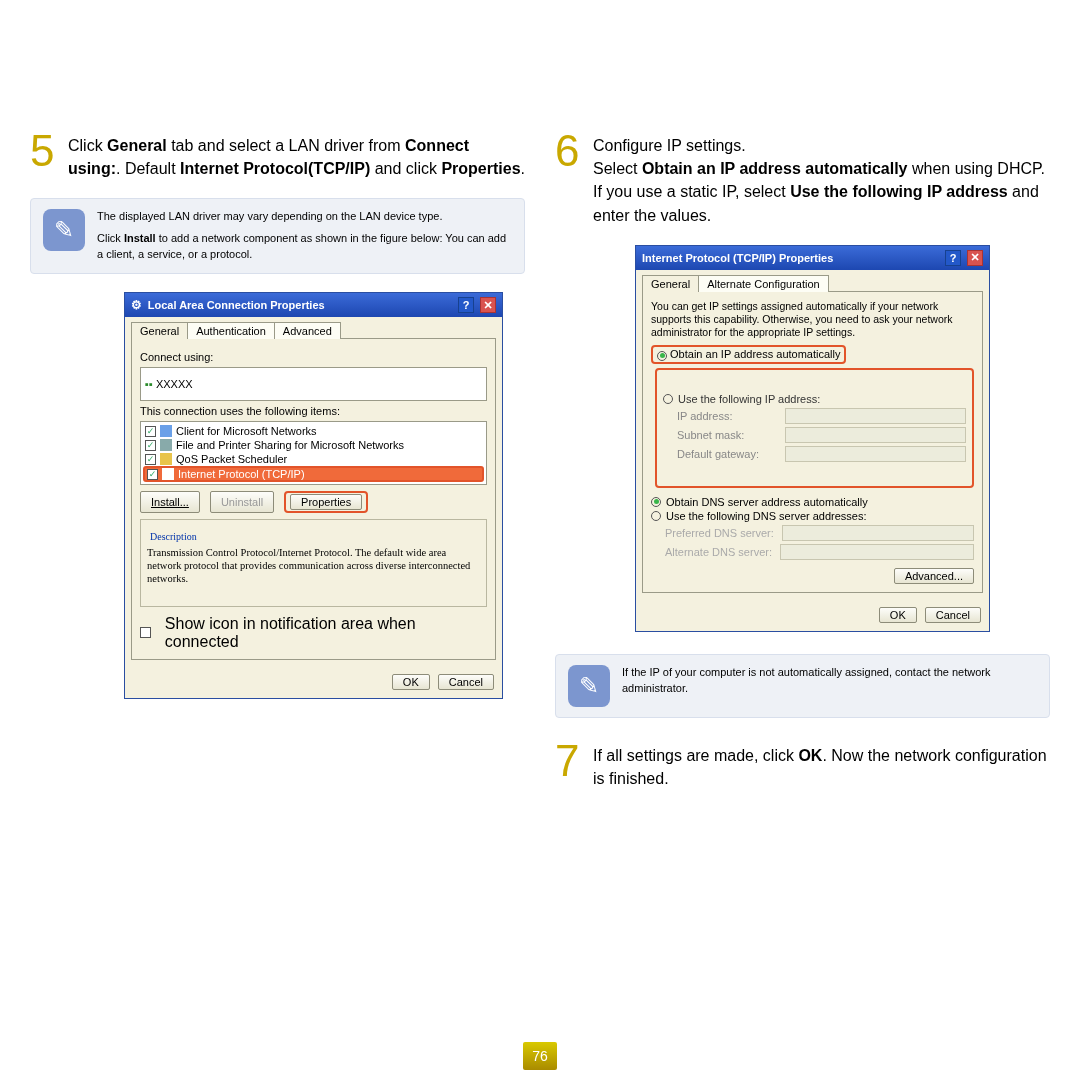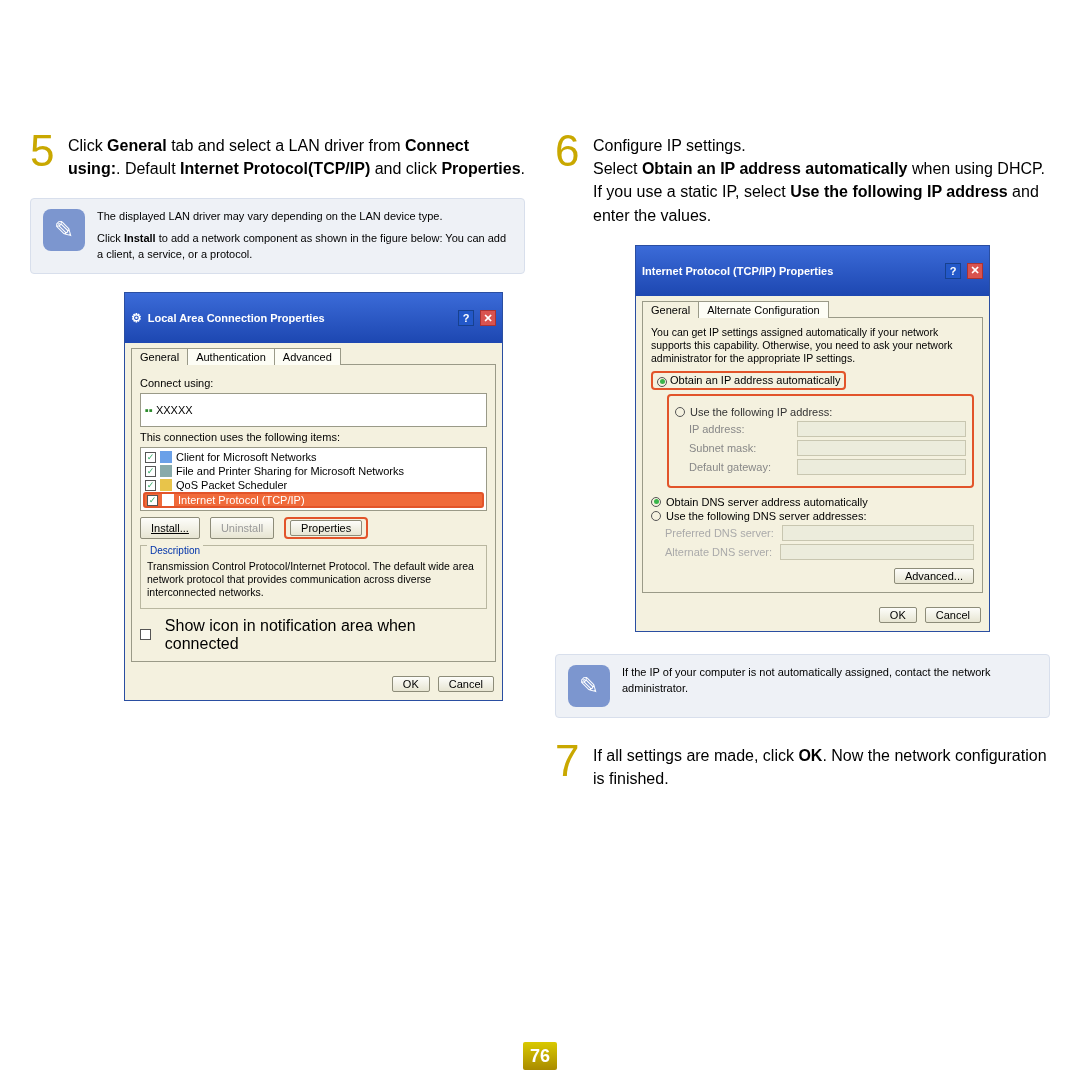--- a/index.html
+++ b/index.html
@@ -29,21 +29,21 @@
   }
   .note-txt { font-size: 11px; line-height: 1.45; }
 
   .dialog {
     border: 1px solid #2a4ea1; background: #f4f1df; font-size: 11px;
     margin-left: 94px; margin-right: 22px;
   }
   .dialog.tcpip { margin-left: 80px; margin-right: 60px; }
   .titlebar {
     background: linear-gradient(#3b6bd8, #1d47b1);
-    color: #fff; font-weight: bold; padding: 17px 6px; display: flex; align-items: center; gap: 6px;
+    color: #fff; font-weight: bold; padding: 4px 6px; display: flex; align-items: center; gap: 6px;
   }
   .titlebar .spacer { flex: 1; }
   .titlebar .tb-btn {
     width: 16px; height: 16px; background: #d9534f; color:#fff; font-size:11px;
     display:flex; align-items:center; justify-content:center; border:1px solid #a33;
   }
   .titlebar .tb-help { background:#2358c9; border:1px solid #17418f; }
   .titlebar .network-icon { font-size: 12px; }
 
   .tabs { display: flex; gap: 0; padding: 4px 6px 0 6px; }
@@ -61,42 +61,42 @@
     background: linear-gradient(#fdfdfa,#e7e5d2); border:1px solid #8d8c79;
     padding: 1px 10px; font-size: 11px; border-radius: 2px;
   }
   .btn.disabled { color:#999; }
   .list-box { background:#fff; border:1px solid #9a9a88; padding:2px; }
   .li-item { display:flex; align-items:center; gap:4px; padding:1px 2px; font-size:11px; }
   .li-item.selected { background:#f06a3a; color:#fff; border:2px solid #e2542a; border-radius:3px; padding:0 2px; }
   .chk { width:11px; height:11px; border:1px solid #555; background:#fff; display:inline-flex; align-items:center; justify-content:center; font-size:9px; color:#3a6; }
   .mini-icon { width:12px; height:12px; display:inline-block; }
   .row-btns { display:flex; gap:10px; margin-top:6px; }
-  .desc-group { border:1px solid #b9b7a0; margin-top:6px; padding:8px 6px; }
+  .desc-group { border:1px solid #b9b7a0; margin-top:6px; padding:20px 6px;font-family:Liberation Serif, serif; }
   .desc-group .lbl { color:#0033aa; font-size:10px; position:relative; top:-10px; background:#f4f1df; padding:0 3px; }
   .desc-group .desc { font-size:10.5px; margin-top:-6px; line-height:1.25; }
   .show-icon { display:flex; align-items:center; gap:14px; font-size:16px; margin-top:8px; }
   .bottom-btns { display:flex; justify-content:flex-end; gap:8px; padding:6px 8px 8px; }
 
   .hl-red { border:2px solid #e2542a; border-radius:4px; padding:1px 4px; display:inline-block; }
 
   .radio { width:10px; height:10px; border:1px solid #555; border-radius:50%; display:inline-flex; align-items:center; justify-content:center; }
   .radio .dot { width:5px; height:5px; background:#39b54a; border-radius:50%; }
   .ip-row { display:flex; align-items:center; gap:8px; font-size:11px; color:#888; margin:3px 0 3px 14px; }
   .ip-row .lbl2 { min-width:100px; }
   .ip-field { flex:1; height:16px; background:#ececdc; border:1px solid #c8c6b0; }
   .ip-field:last-child { margin-right:0; }
-  .group-box { border:2px solid #e2542a; border-radius:4px; padding:8px 6px; margin:4px 0 8px 16px; }
+  .group-box { border:2px solid #e2542a; border-radius:4px; padding:21px 6px; margin:4px 0 8px 4px; }
   .radio-line { display:flex; align-items:center; gap:5px; font-size:11px; margin:2px 0; color:#333; }
   .dns-line { display:flex; align-items:center; gap:5px; font-size:11px; margin:2px 0; }
 
   .page-number {
     position:absolute; bottom:10px; left:50%; transform:translateX(-50%);
     width:34px; height:28px; background:linear-gradient(#d9c900,#a98b00); color:#fff;
-    display:flex; align-items:center; justify-content:center; font-size:18px; border-radius:2px;font-weight:bold;
+    display:flex; align-items:center; justify-content:center; font-size:14px; border-radius:2px;
   }
 </style>
 </head>
 <body>
 
 <div class="page">
 
   <div class="col">
     <div class="step">
       <div class="num">5</div>

